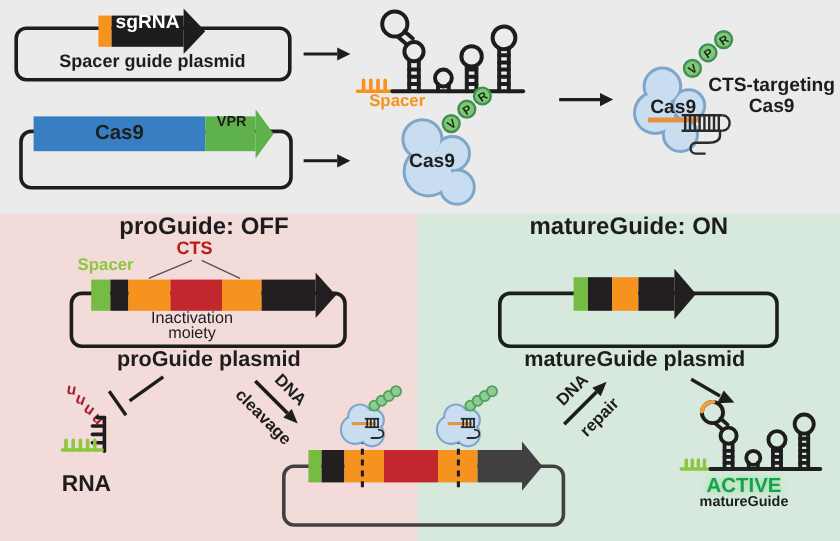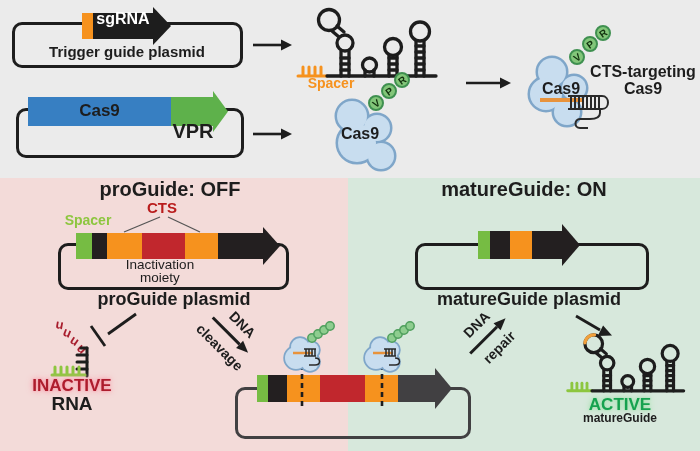--- a/index.html
+++ b/index.html
@@ -20,30 +20,30 @@
   <div class="panel" style="left:0;width:348px;background:#f3dbd9"></div>
   <div class="panel" style="left:348px;width:352px;background:#d7e8dc"></div>
 
   <div class="box" style="left:12px;top:22px;width:225px;height:40px"></div>
   <svg class="abs" style="left:80px;top:7px" width="95" height="38">
     <rect x="2" y="6" width="11" height="26" fill="#f6921e"></rect>
     <rect x="13" y="6" width="60" height="26" fill="#1d1d1d"></rect>
     <polygon points="73,0 91,19 73,38" fill="#1d1d1d"></polygon>
   </svg>
   <div class="txt" style="left:92px;top:11px;width:62px;font-size:16px;color:#fff">sgRNA</div>
-  <div class="txt" style="left:16px;top:44px;width:222px;font-size:15px">Trigger guide plasmid</div>
+  <div class="txt" style="left:16px;top:44px;width:222px;font-size:15px">Spacer guide plasmid</div>
 
   <div class="box" style="left:16px;top:108px;width:222px;height:44px"></div>
   <svg class="abs" style="left:28px;top:90px" width="202" height="44">
     <rect x="0" y="7" width="143" height="29" fill="#377fc2"></rect>
     <rect x="143" y="7" width="42" height="29" fill="#5eb14b"></rect>
     <polygon points="185,1 200,21.5 185,42" fill="#5eb14b"></polygon>
   </svg>
   <div class="txt" style="left:28px;top:102px;width:143px;font-size:17px">Cas9</div>
-  <div class="txt" style="left:170px;top:121px;width:46px;font-size:20px">VPR</div>
+  <div class="txt" style="left:170px;top:95px;width:46px;font-size:12px">VPR</div>
 
   <svg class="abs" style="left:251px;top:38px" width="42" height="14">
     <line x1="2" y1="7" x2="30" y2="7" stroke="#1d1d1d" stroke-width="2.6"></line>
       <polygon points="30,1.5 41,7 30,12.5" fill="#1d1d1d"></polygon>
   </svg>
   <svg class="abs" style="left:251px;top:127px" width="42" height="14">
     <line x1="2" y1="7" x2="30" y2="7" stroke="#1d1d1d" stroke-width="2.6"></line>
       <polygon points="30,1.5 41,7 30,12.5" fill="#1d1d1d"></polygon>
   </svg>
   <svg class="abs" style="left:464px;top:76px" width="48" height="14">
@@ -198,21 +198,20 @@
     </g>
     <g stroke="#8dc63f" stroke-width="3" fill="none" stroke-linecap="round">
       <path d="M4,60 H37"></path>
         <path d="M7,59 V52"></path>
         <path d="M13,59 V52"></path>
         <path d="M19,59 V52"></path>
         <path d="M25,59 V52"></path>
         <path d="M31,59 V52"></path>
     </g>
   </svg>
-  <div class="txt" style="left:20px;top:377px;width:104px;font-size:17px;color:#ad1c2d;text-shadow:0 0 2px #f79caa,0 0 5px #f79caa,0 0 9px #f8b6c0">INACTIVE</div>
   <div class="txt" style="left:20px;top:394px;width:104px;font-size:19px">RNA</div>
 
   <div class="abs" style="left:186px;top:312px;width:86px;height:52px;transform:rotate(45deg)">
     <div class="txt" style="left:0;top:0;width:86px;font-size:14px">DNA</div>
     <svg style="position:absolute;left:15px;top:17px" width="56" height="12">
       <line x1="2" y1="6" x2="40" y2="6" stroke="#1d1d1d" stroke-width="3"></line>
         <polygon points="40,1 52,6 40,11" fill="#1d1d1d"></polygon>
     </svg>
     <div class="txt" style="left:0;top:32px;width:86px;font-size:14px">cleavage</div>
   </div>

